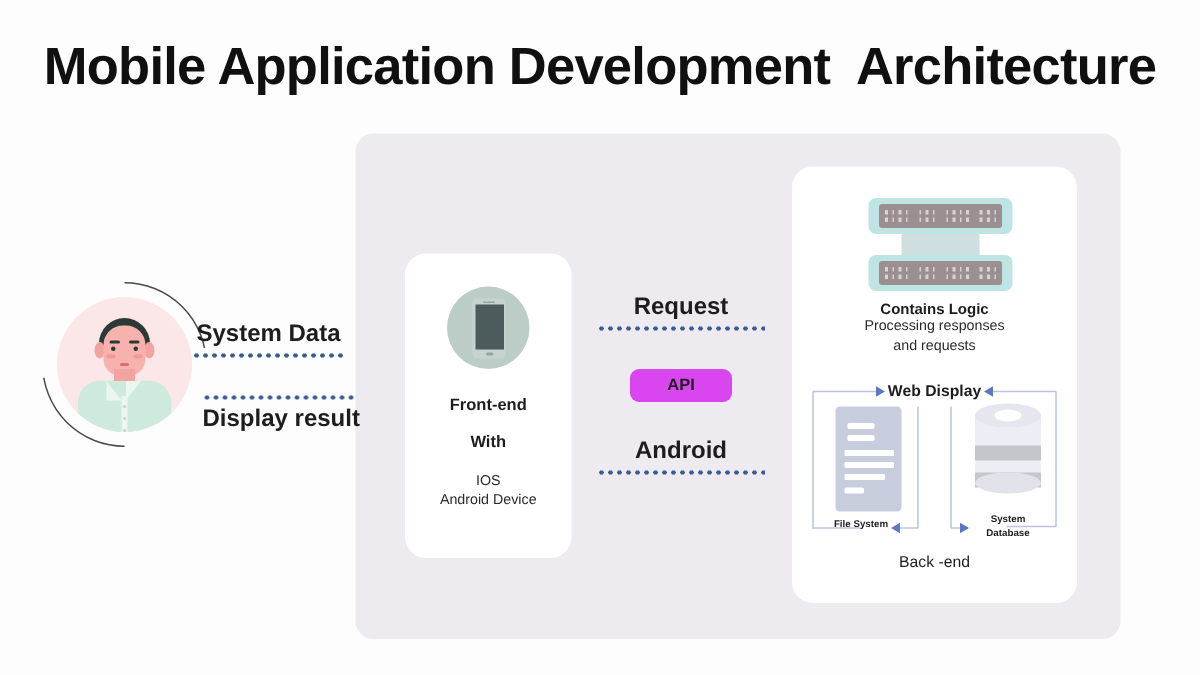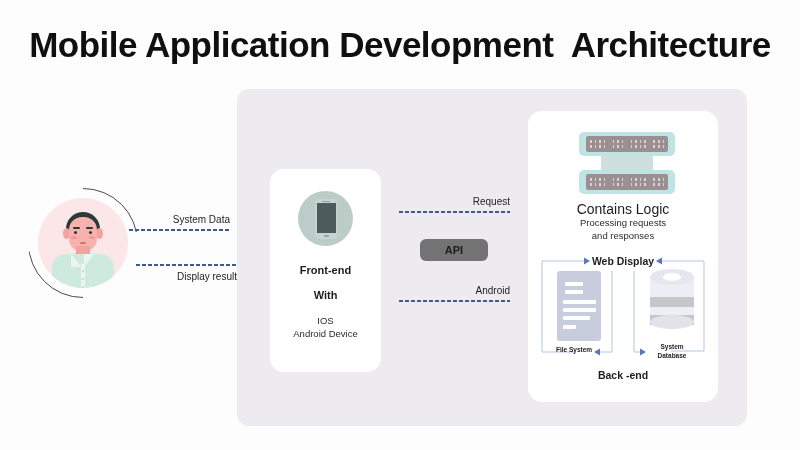--- a/index.html
+++ b/index.html
@@ -94,21 +94,21 @@
   }
   .av-btn { position: absolute; left: 44px; width: 2px; height: 2px; background: #b9d9c9; border-radius: 50%; }
 
   
   .dotted {
     height: 4px;
     background-image: radial-gradient(#3b5a8f 45%, transparent 46%);
     background-size: 6px 4px; background-repeat: repeat-x;
   }
   .flow-label {
-    font-size: 10px; font-weight: normal; color: #1d1d1d; text-align: right; white-space: nowrap;
+    font-size: 16px; font-weight: bold; color: #1d1d1d; text-align: center; white-space: nowrap;
   }
   #collect-group { position: absolute; left: 128px; top: 214px; width: 102px; }
   #display-group { position: absolute; left: 135px; top: 263px; width: 102px; }
 
   
   #frontend-card {
     position: absolute; left: 270px; top: 169px;
     width: 111px; height: 203px;
     background: #fff; border-radius: 14px;
   }
@@ -134,21 +134,21 @@
   }
   #frontend-text { position: absolute; left: 0; top: 95px; width: 111px; text-align: center; }
   .fe-strong { font-size: 11px; font-weight: bold; color: #1d1d1d; }
   .fe-light  { font-size: 9.5px; color: #2a2a2a; line-height: 13px; }
 
   
   #api-col { position: absolute; left: 398px; top: 196px; width: 112px; }
   #request-label, #response-label { width: 112px; }
   #api-box {
     width: 68px; height: 22px; margin: 0 auto;
-    background: #737373; border-radius: 6px;
+    background: #d946ef; border-radius: 6px;
     display: flex; align-items: center; justify-content: center;
     font-size: 11px; font-weight: bold; color: #1d1d1d;
   }
 
   
   #backend-card {
     position: absolute; left: 528px; top: 111px;
     width: 190px; height: 291px;
     background: #fff; border-radius: 14px;
   }
@@ -170,21 +170,21 @@
   }
   .led-row.r1 { top: 4px; } .led-row.r2 { top: 9px; }
   .led { width: 3px; height: 3px; background: #d9d2d4; }
   .led.gap { background: transparent; }
   #server-neck {
     position: absolute; left: 22px; top: 23px; width: 52px; height: 16px;
     background: #cfdede; border-radius: 2px;
   }
 
   #logic-text { position: absolute; left: 0; top: 90px; width: 190px; text-align: center; }
-  .logic-title { font-size: 14px; font-weight: normal; color: #1d1d1d; }
+  .logic-title { font-size: 10px; font-weight: bold; color: #1d1d1d; }
   .logic-sub { font-size: 9.5px; color: #2a2a2a; line-height: 12.5px; }
 
   
   #webserver-row {
     position: absolute; left: 0; top: 143px; width: 190px; height: 14px;
     display: flex; align-items: center; justify-content: center;
   }
   #webserver-label { font-size: 10.5px; font-weight: bold; color: #1d1d1d; white-space: nowrap; }
 
   
@@ -220,21 +220,21 @@
   .db-bot-ell {
     position: absolute; left: 0; top: 46px; width: 44px; height: 14px;
     border-radius: 50%; background: #e2e3ea;
   }
   #db-label {
     position: absolute; left: 106px; top: 232px; width: 76px;
     text-align: center; font-size: 6.5px; font-weight: bold; color: #1d1d1d; line-height: 8.5px;
   }
   #backend-label {
     position: absolute; left: 0; top: 258px; width: 190px;
-    text-align: center; font-size: 10.5px; font-weight: bold; color: #1d1d1d;
+    text-align: center; font-size: 10.5px; font-weight: normal; color: #1d1d1d;
   }
 </style>
 </head>
 <body>
 
 <div id="stage">
 
   <div id="title">Mobile Application Development  Architecture</div>
 
   <div id="outer-panel"></div>
@@ -388,22 +388,22 @@
             <span class="led"></span>
               <span class="led"></span>
               <span class="led"></span>
           </div>
         </div>
       </div>
     </div>
 
     <div id="logic-text">
       <div class="logic-title">Contains Logic</div>
-      <div class="logic-sub">Processing requests</div>
-      <div class="logic-sub">and responses</div>
+      <div class="logic-sub">Processing responses</div>
+      <div class="logic-sub">and requests</div>
     </div>
 
     <div id="webserver-row">
       <span id="webserver-label">Web Display</span>
     </div>
 
     <svg id="connectors" viewBox="0 0 190 291" width="190" height="291">
       <g stroke="#b9c3e0" stroke-width="1" fill="none">
 
         <path d="M 14 150 L 14 241 L 47 241"></path>

